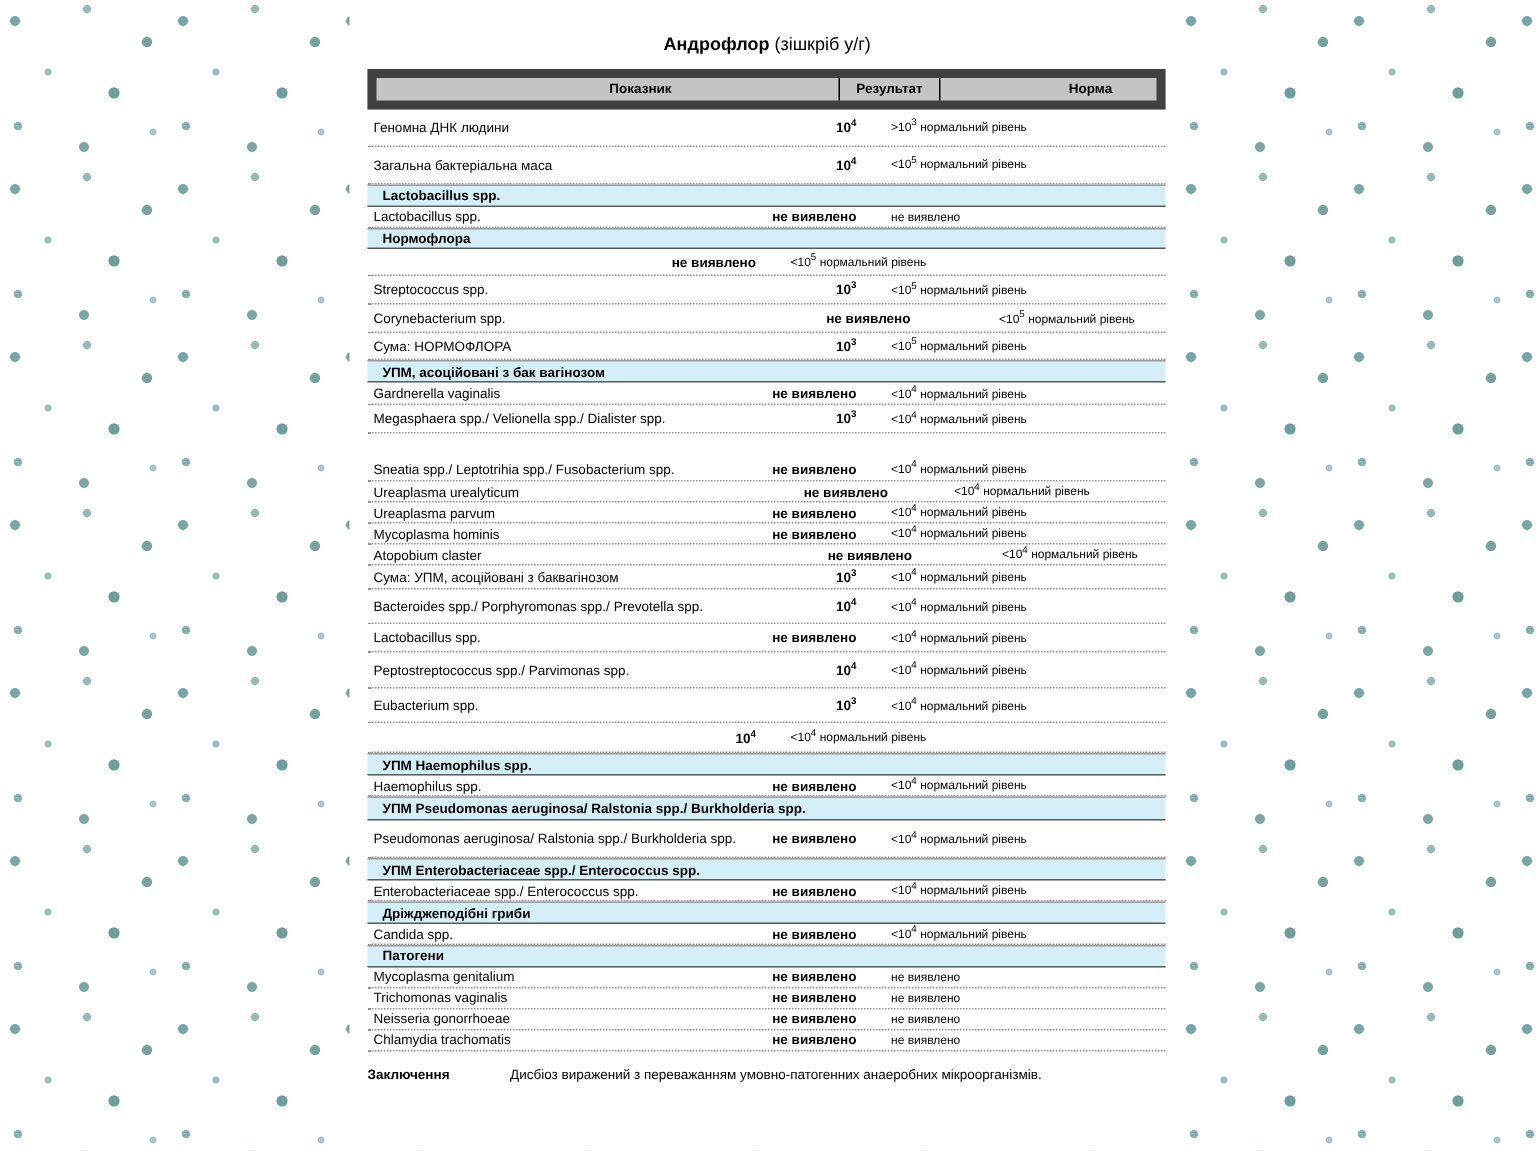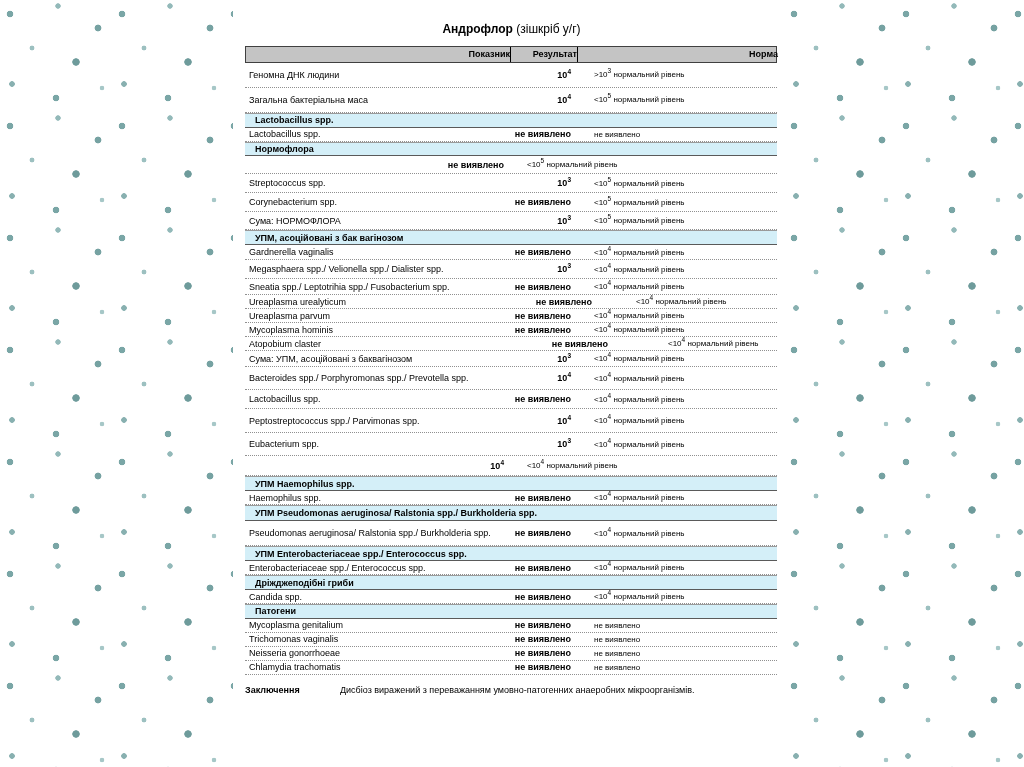--- a/index.html
+++ b/index.html
@@ -16,21 +16,21 @@
       radial-gradient(circle at 56px 98px, #7aa6a6 3px, rgba(0,0,0,0) 3.6px),
       radial-gradient(circle at 102px 88px,#a6c7c7 2px, rgba(0,0,0,0) 2.6px);
     background-size:112px 112px;
   }
   .doc{position:absolute; left:233px; top:0; width:557px; height:767px;
     background:#ffffff; box-sizing:border-box; padding-top:22px;}
   .title{ text-align:center; font-size:12px; color:#000; margin-bottom:10px;}
   .b{font-weight:bold;}
   .report-table{margin-left:12px; width:532px; font-size:9px; color:#000;}
   .thead{display:grid; grid-template-columns:265px 67px 200px;
-    background:#c4c4c4; border:1px solid #404040; font-weight:bold; text-align:right;}
+    background:#c4c4c4; border:6px solid #404040; font-weight:bold; text-align:center;padding-left:44px;}
   .th{padding:2px 0 3px 0;}
   .th.sep{border-right:1px solid #000;}
   .tr{display:grid; grid-template-columns:265px 67px 200px;
     border-bottom:1px dotted #909090; align-items:center; min-height:13px;}
   .td{padding:1px 3px; line-height:1.15; box-sizing:border-box;}
   .c1{padding-left:4px;}
   .c2{text-align:right; font-weight:bold; padding-right:6px; white-space:nowrap;}
   .c3{font-size:8px; padding-left:17px; white-space:nowrap;}
   .tr.section{background:#d4eff8; border-top:1px solid #9a9a9a;
     border-bottom:1px solid #5a5a5a; font-weight:bold;}
@@ -78,21 +78,21 @@
           </div>
           <div class="tr" style="min-height: 17px;">
             <div class="td c2">не виявлено</div>
             <div class="td c3">&lt;10<sup>5</sup> нормальний рівень</div>
           </div>
           <div class="tr" style="min-height: 18px;">
             <div class="td c1">Streptococcus spp.</div>
             <div class="td c2">10<sup>3</sup></div>
             <div class="td c3">&lt;10<sup>5</sup> нормальний рівень</div>
           </div>
-          <div class="tr" style="min-height: 18px;">
+          <div class="tr" style="min-height: 18px; gap: 36px;">
             <div class="td c1">Corynebacterium spp.</div>
             <div class="td c2">не виявлено</div>
             <div class="td c3">&lt;10<sup>5</sup> нормальний рівень</div>
           </div>
           <div class="tr" style="min-height: 17px;">
             <div class="td c1">Сума: НОРМОФЛОРА</div>
             <div class="td c2">10<sup>3</sup></div>
             <div class="td c3">&lt;10<sup>5</sup> нормальний рівень</div>
           </div>
           <div class="tr section" style="min-height: 13px;">
@@ -101,21 +101,21 @@
           <div class="tr" style="min-height: 14px;">
             <div class="td c1">Gardnerella vaginalis</div>
             <div class="td c2">не виявлено</div>
             <div class="td c3">&lt;10<sup>4</sup> нормальний рівень</div>
           </div>
           <div class="tr" style="min-height: 18px;">
             <div class="td c1">Megasphaera spp./ Velionella spp./ Dialister spp.</div>
             <div class="td c2">10<sup>3</sup></div>
             <div class="td c3">&lt;10<sup>4</sup> нормальний рівень</div>
           </div>
-          <div class="tr" style="min-height: 15px;">
+          <div class="tr" style="min-height: 15px; margin-top: 16px;">
             <div class="td c1">Sneatia spp./ Leptotrihia spp./ Fusobacterium spp.</div>
             <div class="td c2">не виявлено</div>
             <div class="td c3">&lt;10<sup>4</sup> нормальний рівень</div>
           </div>
           <div class="tr" style="min-height: 13px; gap: 21px;">
             <div class="td c1">Ureaplasma urealyticum</div>
             <div class="td c2">не виявлено</div>
             <div class="td c3">&lt;10<sup>4</sup> нормальний рівень</div>
           </div>
           <div class="tr" style="min-height: 13px;">

